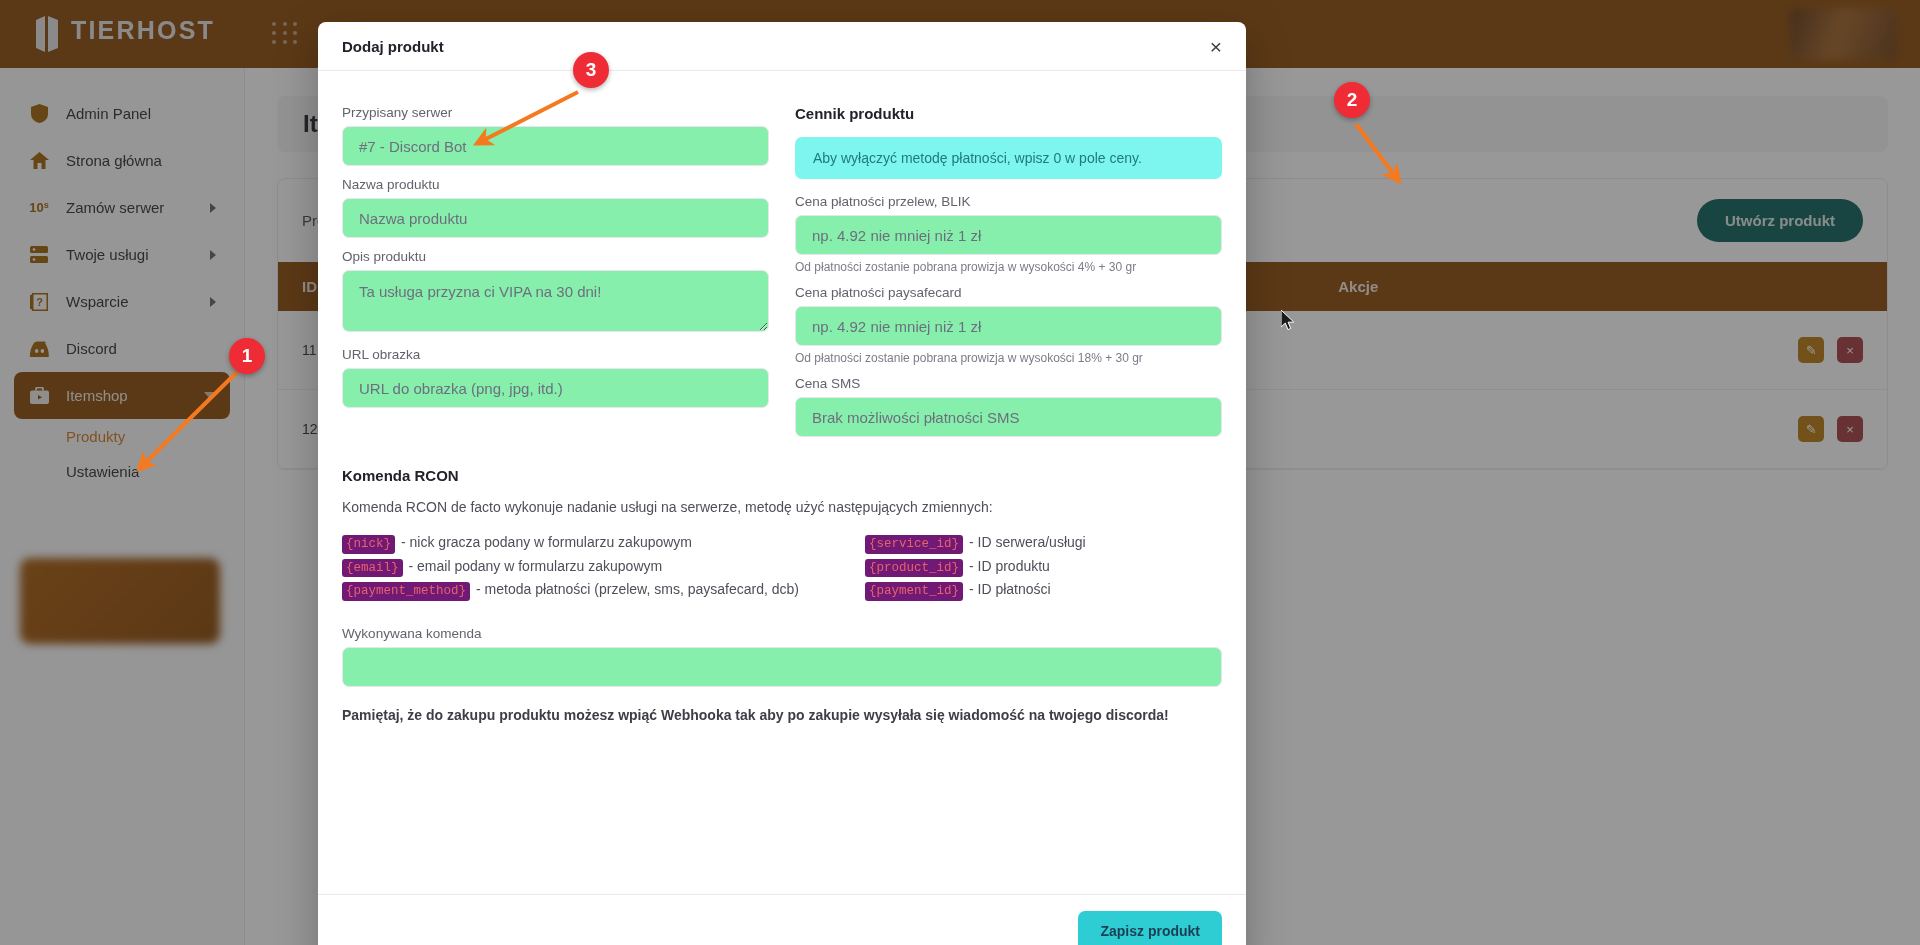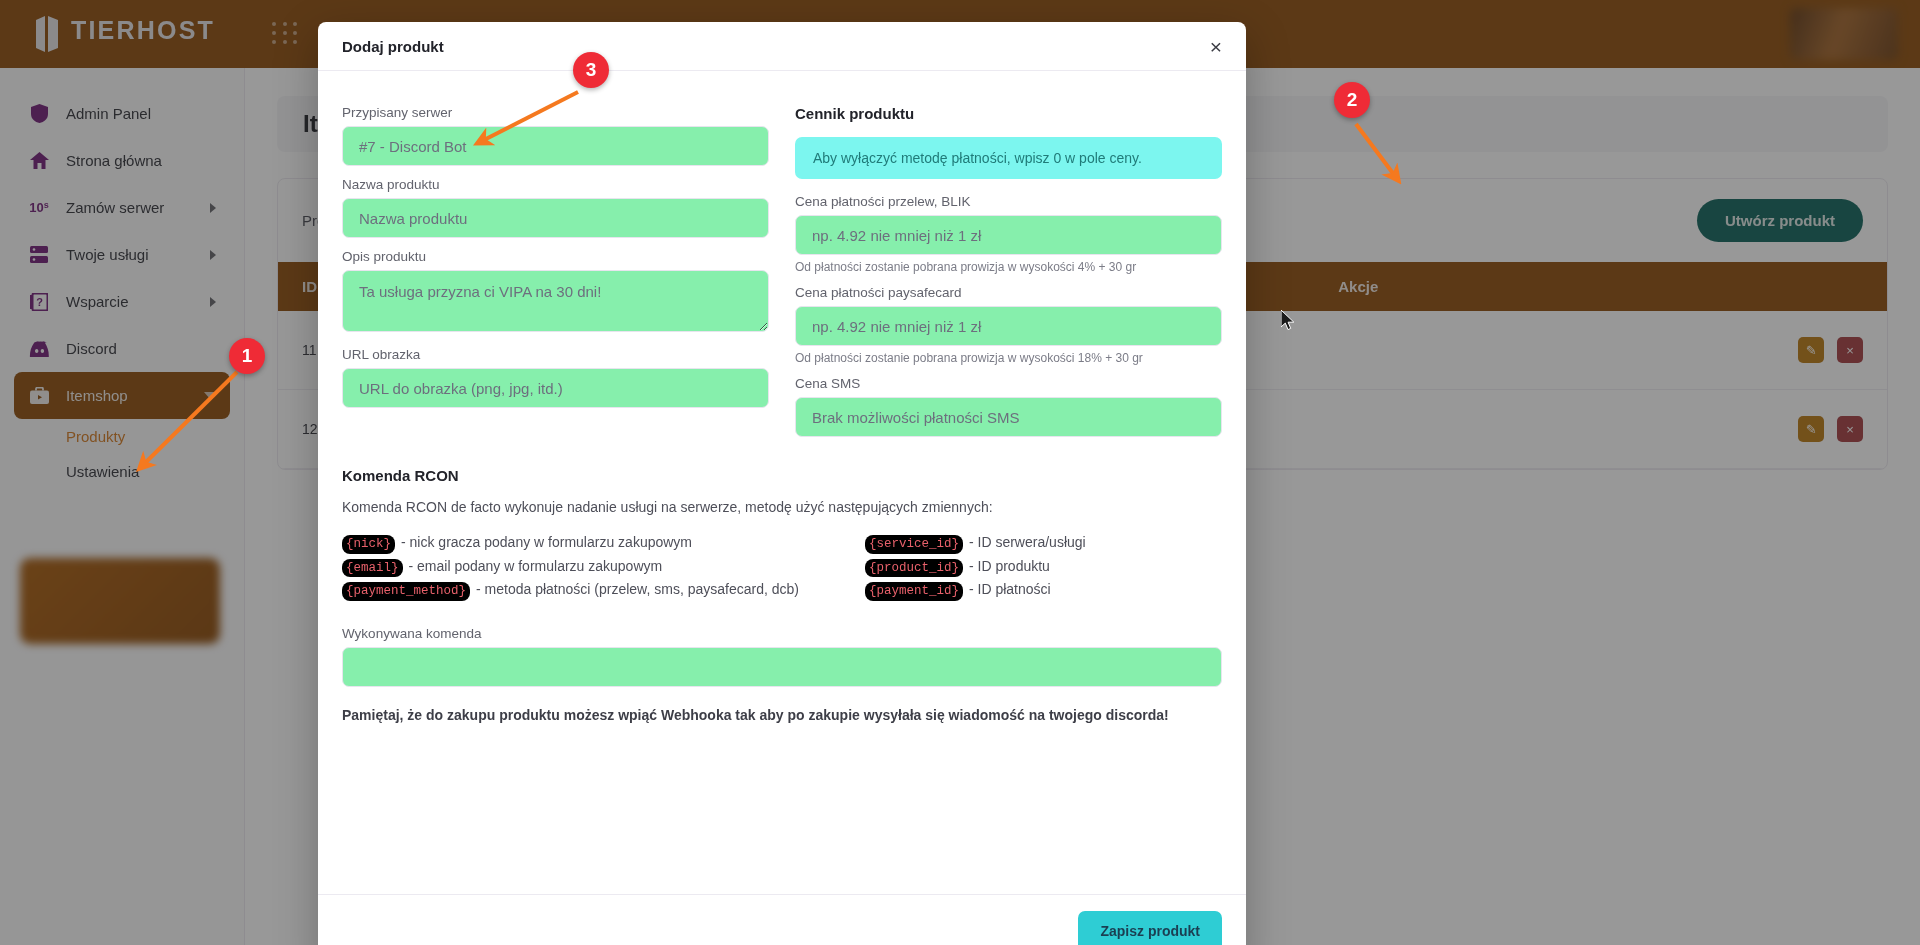--- a/index.html
+++ b/index.html
@@ -47,21 +47,21 @@
     position: absolute; left: 0; top: 68px; width: 245px; height: 877px;
     background: #fbfbfc; border-right: 1px solid #ebe9ef;
     padding-top: 22px;
   }
   .nav-item {
     display: flex; align-items: center; gap: 16px;
     height: 47px; margin: 0 14px; padding: 0 14px;
     border-radius: 8px; color: #2f3037; font-size: 15px;
     position: relative;
   }
-  .nav-item .ico { width: 22px; display: flex; justify-content: center; color: #701a75; }
+  .nav-item .ico { width: 22px; display: flex; justify-content: center; color: #a16207; }
   .nav-item.active { background: #8c4a06; color: #f0ece9; }
   .nav-item.active .ico { color: #f0ece9; }
   .nav-caret {
     position: absolute; right: 14px; width: 0; height: 0;
     border-left: 6px solid currentColor; border-top: 5px solid transparent;
     border-bottom: 5px solid transparent; opacity: .75;
   }
   .nav-caret.down {
     border-left: 6px solid transparent; border-right: 6px solid transparent;
     border-top: 7px solid currentColor; border-bottom: 0;
@@ -164,21 +164,21 @@
   .rcon { margin-top: 30px; }
   .rcon-desc { font-size: 14px; color: #4e4f59; margin-top: 12px; }
   .vars { display: flex; gap: 66px; margin-top: 18px; }
   .vars ul { list-style: none; }
   .vars li {
     font-size: 14px; color: #4e4f59; line-height: 1.33; margin-bottom: 3px;
     display: flex; align-items: baseline; gap: 6px;
   }
   .code {
     font-family: "Liberation Mono", monospace; font-size: 12.5px;
-    color: #e8616b; background: #000000; border-radius: 8px; padding: 1px 4px;
+    color: #e8616b; background: #701a75; border-radius: 3px; padding: 1px 4px;
   }
   .cmd-label { margin-top: 22px; }
   .note {
     margin-top: 20px; font-size: 14px; font-weight: 700; color: #3d3e47;
   }
   .modal-foot {
     border-top: 1px solid #eceaf1; padding: 16px 24px;
     display: flex; justify-content: flex-end; margin-top: 18px;
   }
   .btn-save {

